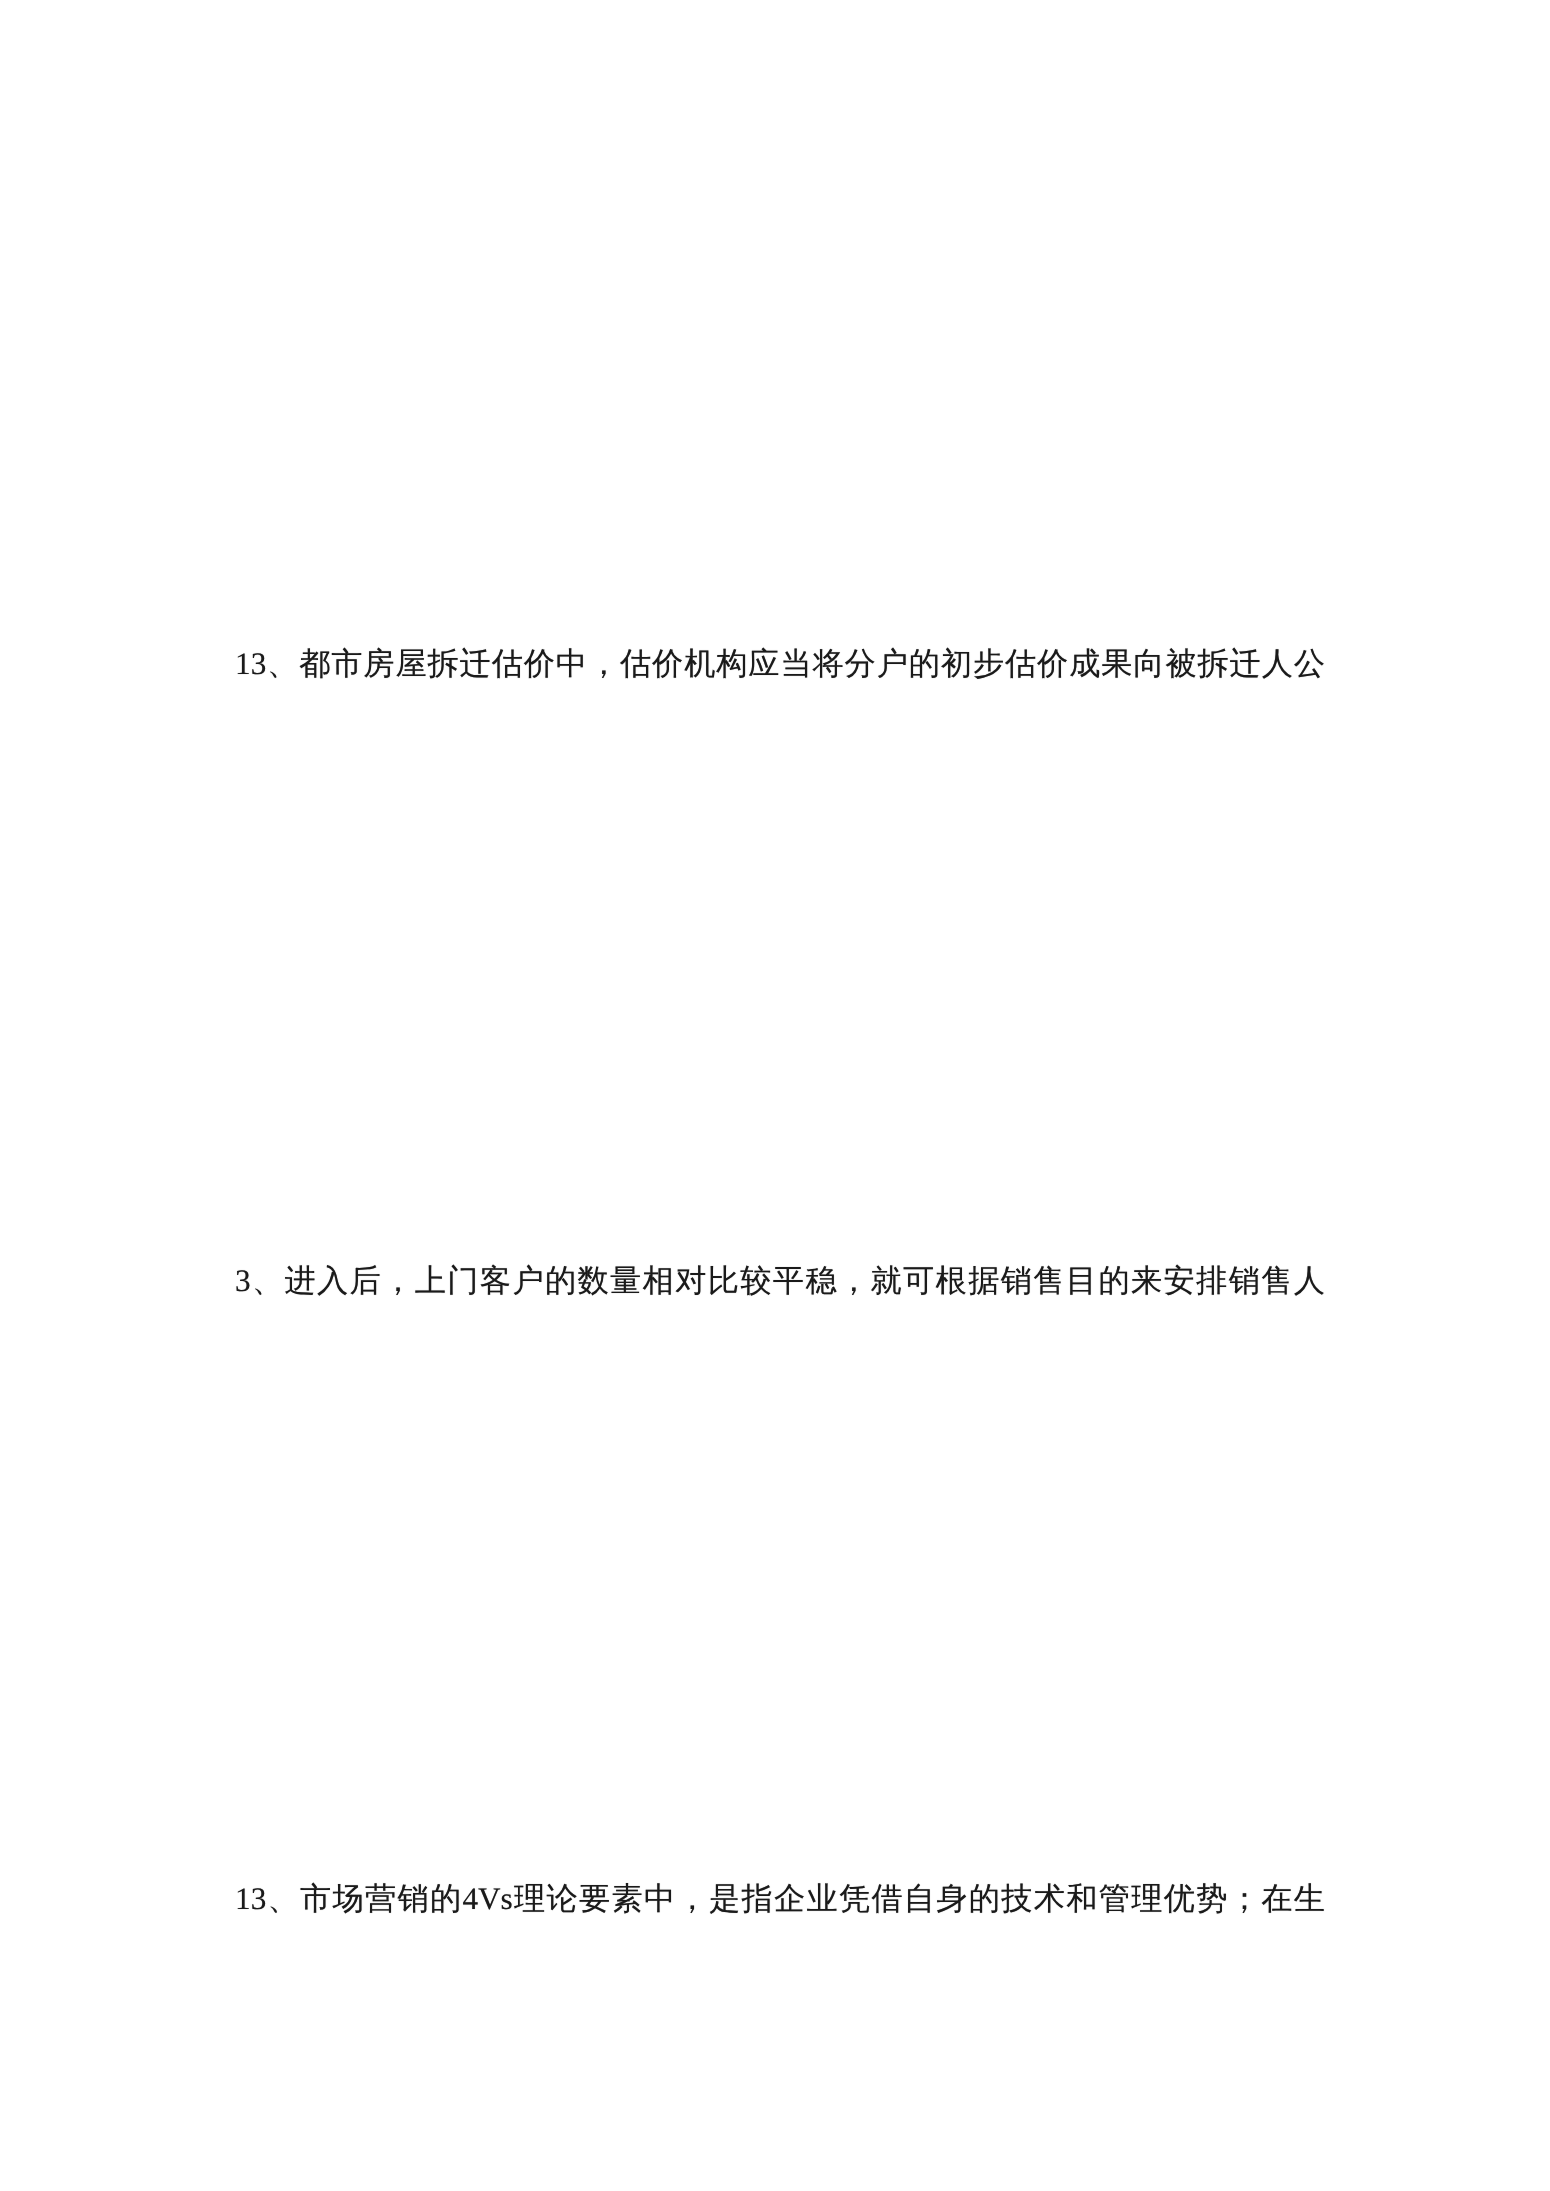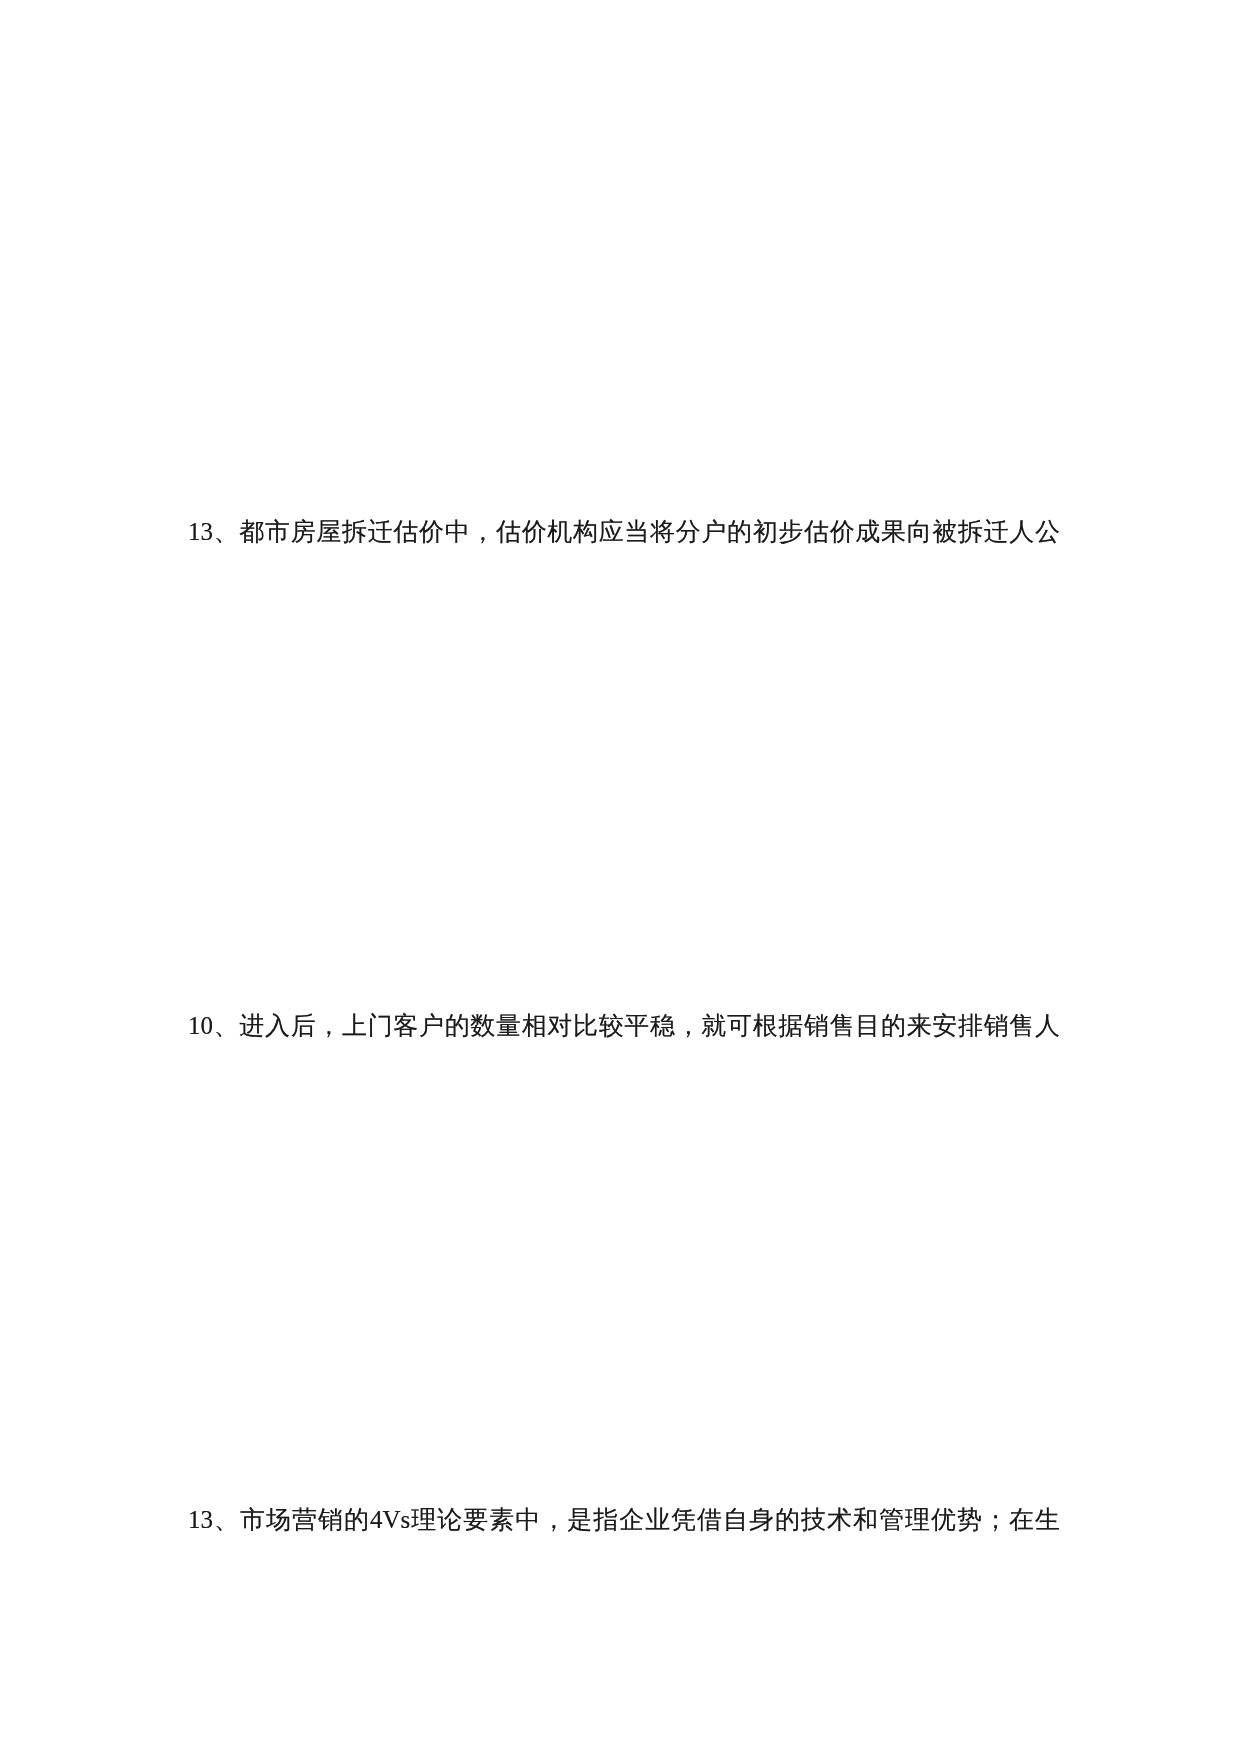--- a/index.html
+++ b/index.html
@@ -93,21 +93,21 @@
 
   <div class="line option">
     
   </div>
 
   <div class="line option">
     
   </div>
 
   <div class="line question justified">
-    <span class="line-text">10、进入后，上门客户的数量相对比较平稳，就可根据销售目的来安排销售人</span>
+    <span class="line-text">3、进入后，上门客户的数量相对比较平稳，就可根据销售目的来安排销售人</span>
   </div>
 
   <div class="line question">
     
   </div>
 
   <div class="line option">
     
   </div>
 

